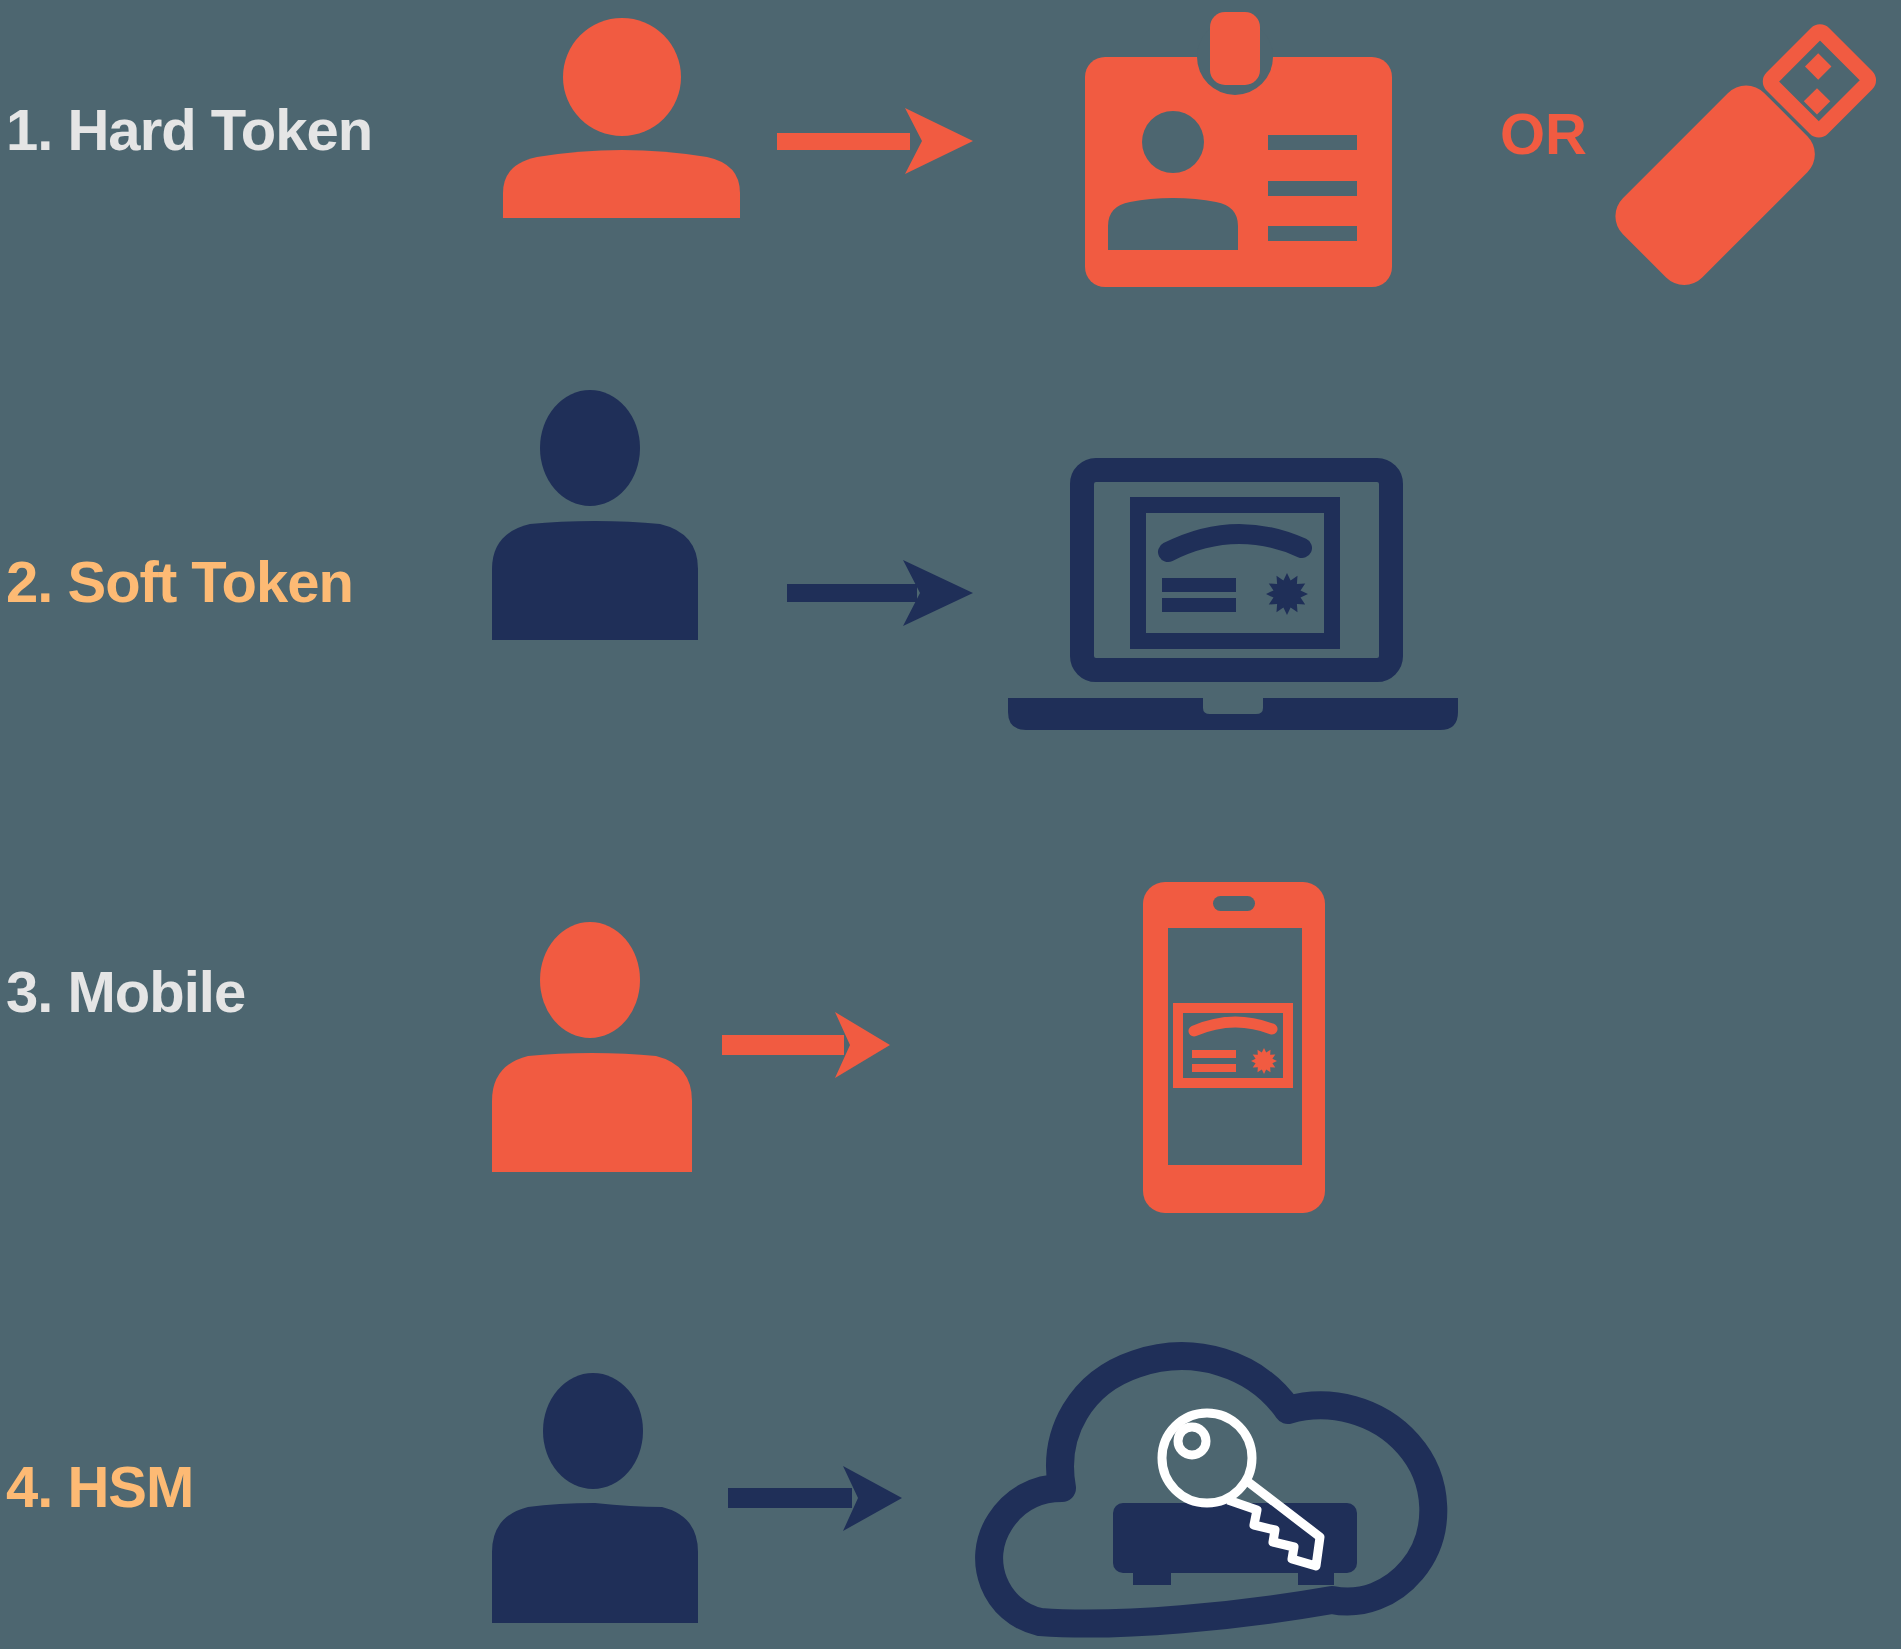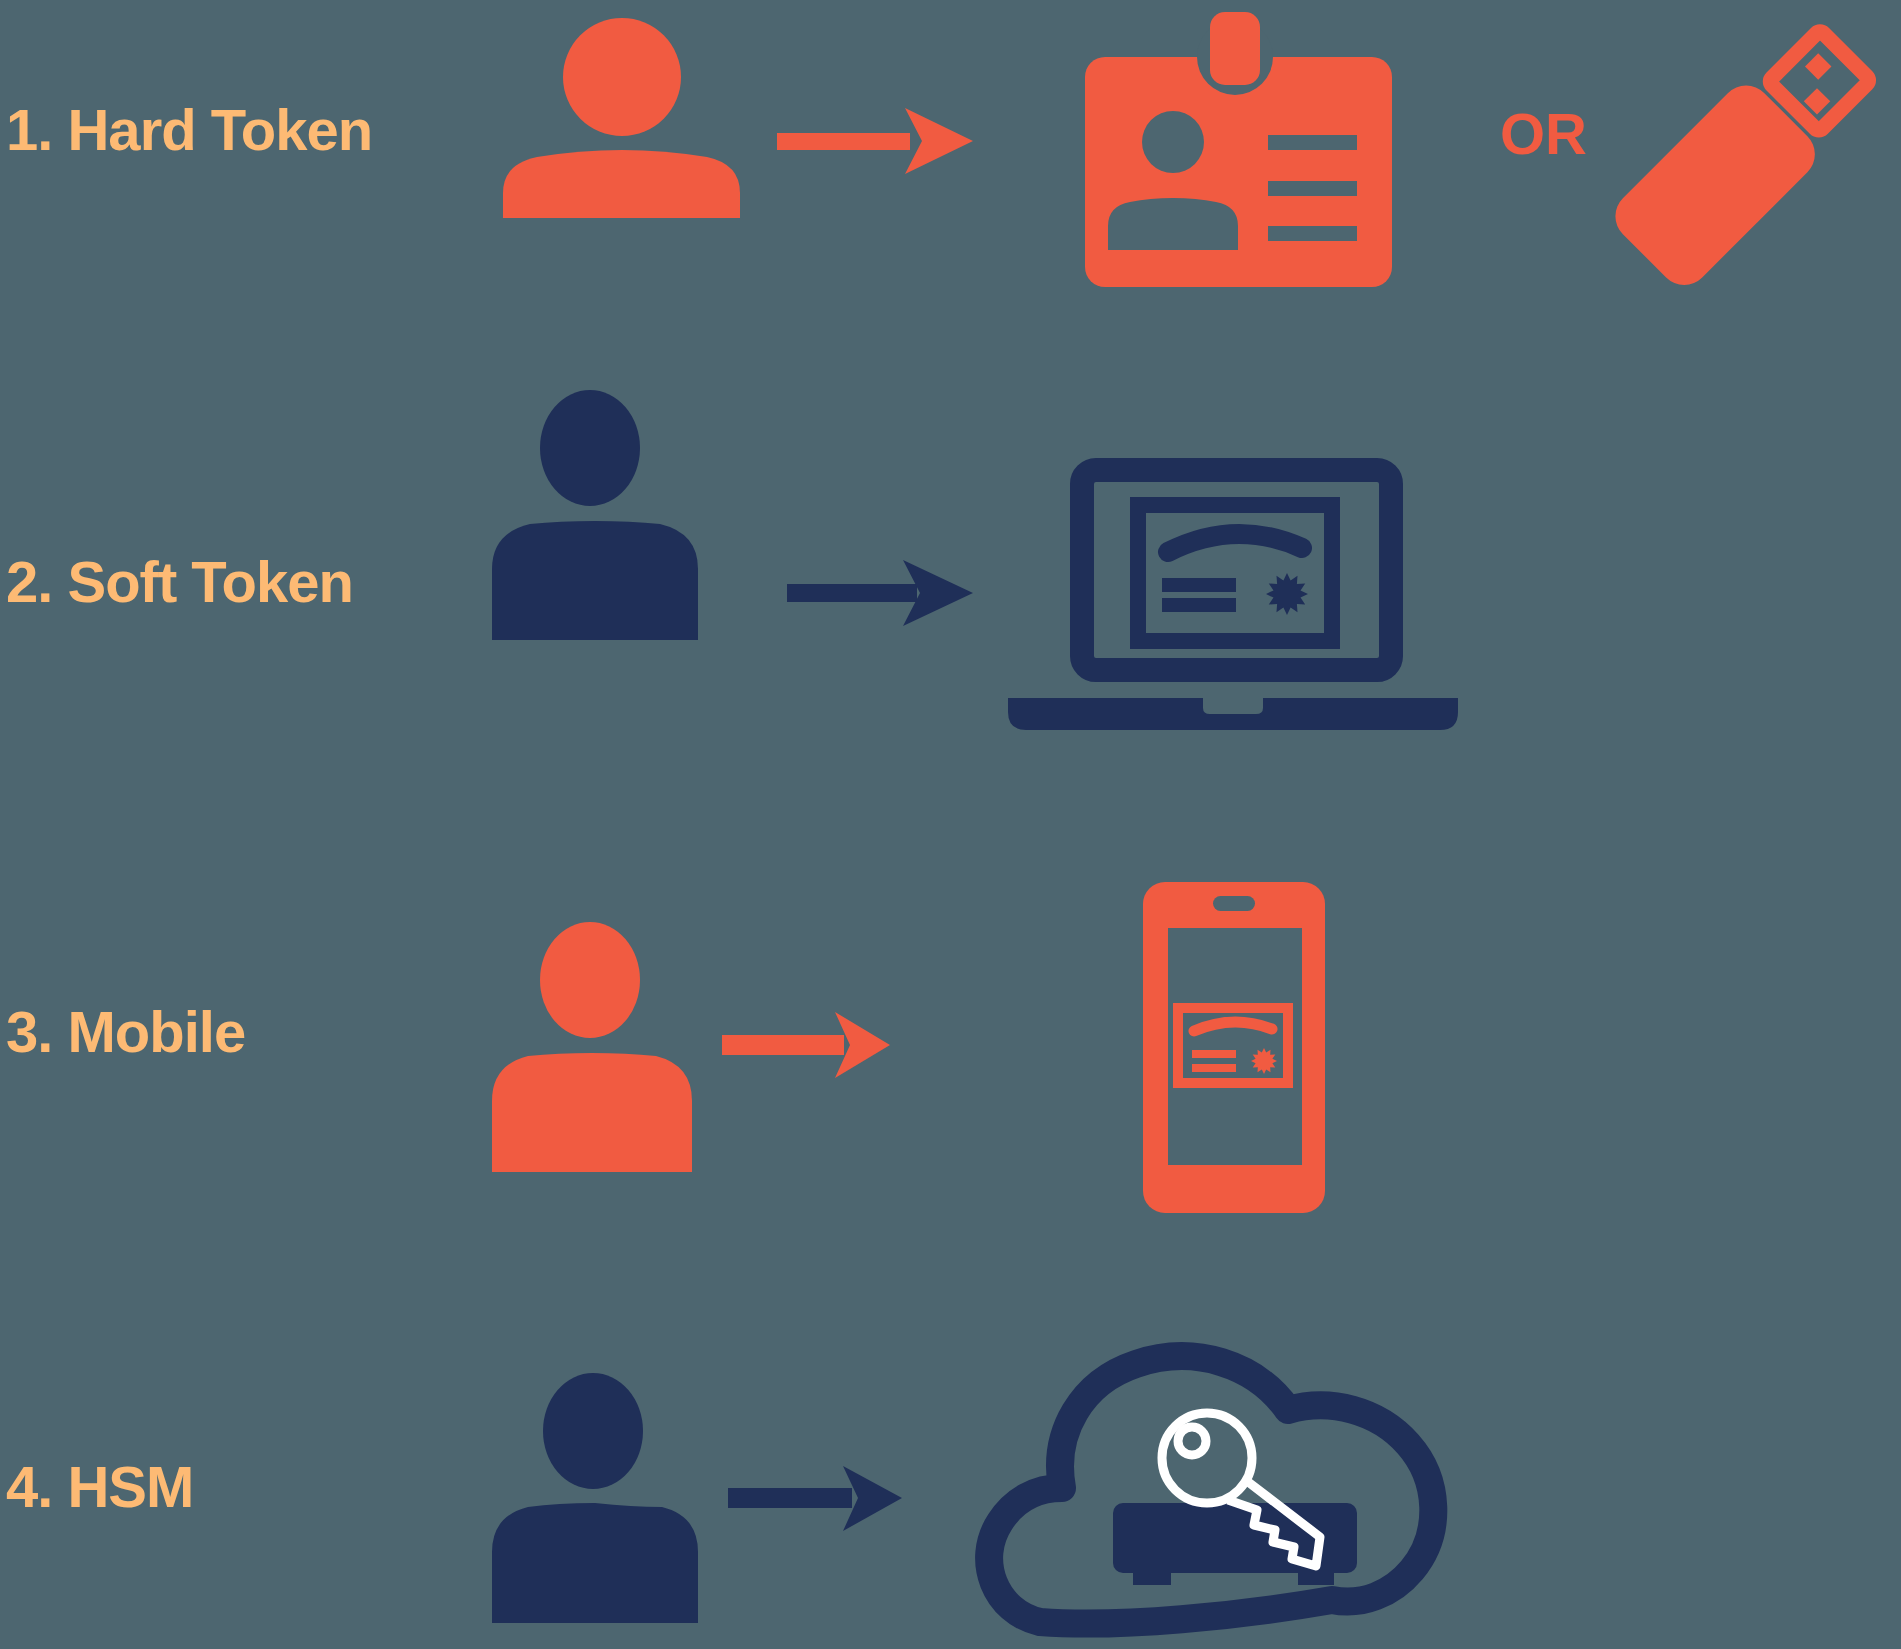--- a/index.html
+++ b/index.html
@@ -12,21 +12,21 @@
   .stage{position:relative;width:1901px;height:1649px;}
   .stage svg{position:absolute;left:0;top:0;}
   .row-label{
     position:absolute;
     font-weight:bold;
     font-size:58px;
     line-height:1.05;
     letter-spacing:-1px;
     white-space:nowrap;
   }
-  .orange{color:#fdba74;}
+  .orange{color:#e5e5e5;}
   .navy{color:#fdba74;}
   .or-label{
     position:absolute;
     font-weight:bold;
     font-size:58px;
     letter-spacing:0;
     color:#F15B41;
     white-space:nowrap;
     margin-left:45px;
   }
@@ -166,19 +166,19 @@
                  L 1257,1510
                  L 1228,1500"></path>
       </g>
     </g>
   </svg>
 
   <div class="row-label orange" style="left:6px;top:100px;">1. Hard Token</div>
 
   <div class="row-label navy" style="left:6px;top:552px;">2. Soft Token</div>
 
-  <div class="row-label orange" style="left:6px;top:1002px;">3. Mobile</div>
+  <div class="row-label orange" style="left:6px;top:962px;">3. Mobile</div>
 
   <div class="row-label navy" style="left:6px;top:1457px;">4. HSM</div>
 
   <div class="or-label" style="left:1455px;top:100px;">OR</div>
 
 </div>
 
 </body></html>

